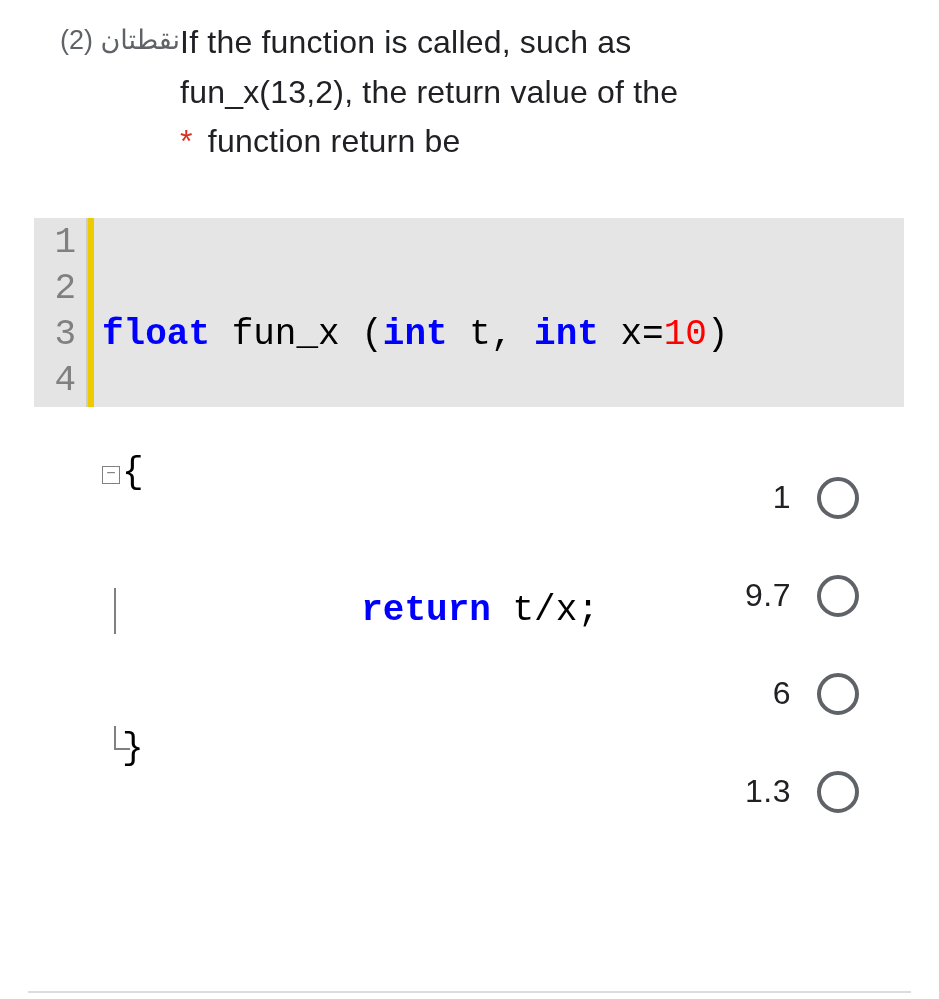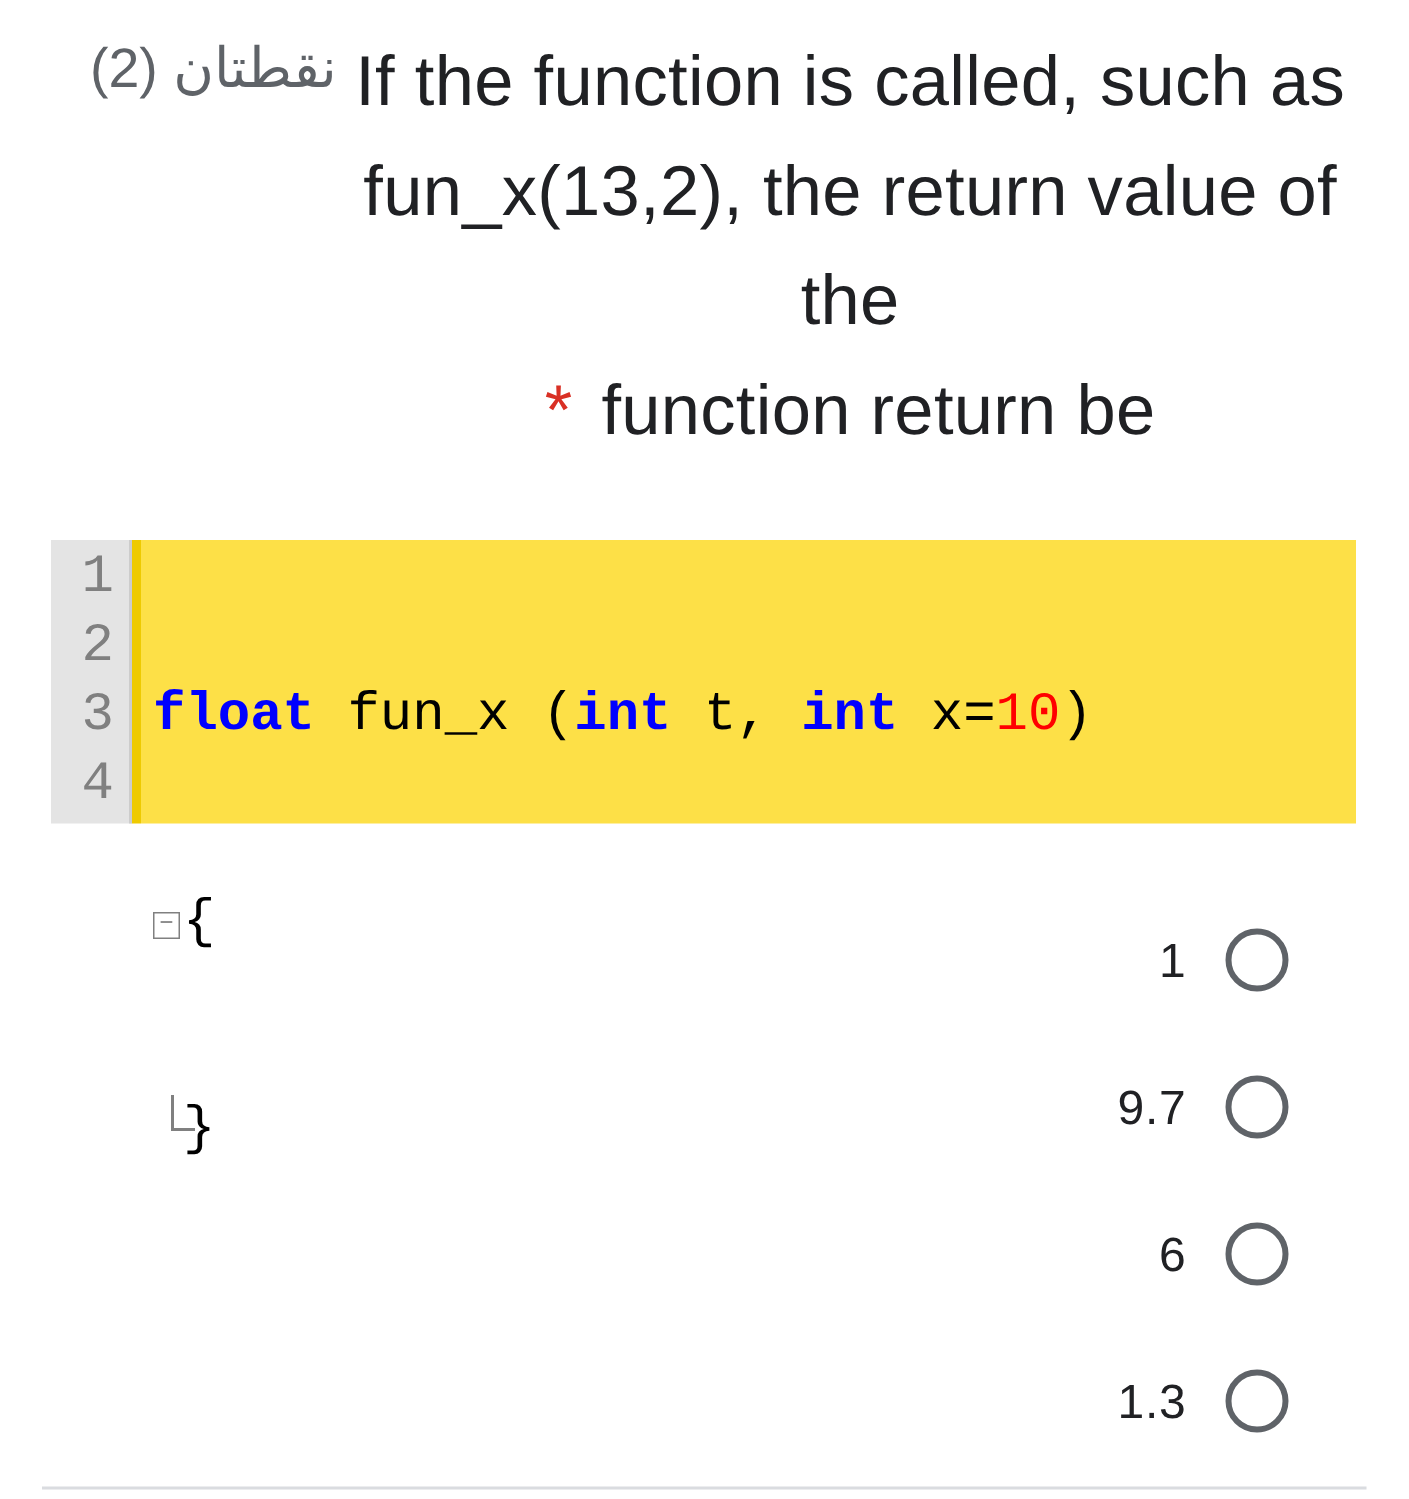--- a/index.html
+++ b/index.html
@@ -16,33 +16,33 @@
   }
   .question-header {
     display: flex;
     flex-direction: row;
     align-items: flex-start;
     direction: rtl;
     margin-bottom: 50px;
   }
   .question-text-wrap {
     flex: 1;
-    text-align: center;
-    font-size: 47px;
+    text-align: left;
+    font-size: 32px;
     line-height: 1.55;
     color: #202124;
     letter-spacing: 0.2px;
   }
   .required-star {
     color: #d93025;
     margin-right: 6px;
   }
   .points-label {
     color: #5f6368;
-    font-size: 37px;
+    font-size: 27px;
     white-space: nowrap;
     margin-left: 30px;
     margin-top: 6px;
     direction: rtl;
   }
   
   .code-block {
     width: 870px;
     height: 190px;
     margin-left: 4px;
@@ -63,21 +63,21 @@
     border-right: 2px solid #cccccc;
   }
   .gutter div { height: 46px; }
   .fold-bar {
     width: 6px;
     background: #eeca00;
   }
   .code-area {
     position: relative;
     flex: 1;
-    background: #fde047;
+    background: #e5e5e5;
     padding-top: 2px;
     padding-left: 8px;
     white-space: pre;
   }
   .code-area .row { height: 46px; position: relative; }
   .kw { color: #0000ff; font-weight: bold; }
   .plain { color: #000000; }
   .num { color: #ff0000; }
   
   .fold-icon {
@@ -164,20 +164,21 @@
     <div class="gutter">
       <div>1</div>
       <div>2</div>
       <div>3</div>
       <div>4</div>
     </div>
     <div class="fold-bar"></div>
     <div class="code-area">
       <div class="row"><span class="kw">float</span><span class="plain"> fun_x (</span><span class="kw">int</span><span class="plain"> t, </span><span class="kw">int</span><span class="plain"> x=</span><span class="num">10</span><span class="plain">)</span></div>
       <div class="row"><span class="fold-icon">−</span><span class="plain">{</span></div>
+      <div class="row"><span class="bracket-line"></span><span class="plain">            </span><span class="kw">return</span><span class="plain"> t/x;</span></div>
       <div class="row"><span class="bracket-line" style="bottom:22px"></span><span class="bracket-elbow"></span><span style="visibility:hidden" class="fold-icon">-</span><span class="plain">}</span></div>
     </div>
   </div>
 
   <div class="options">
     <label class="option">
       <span class="radio"></span>
       <span class="option-label">1</span>
     </label>
     <label class="option">

